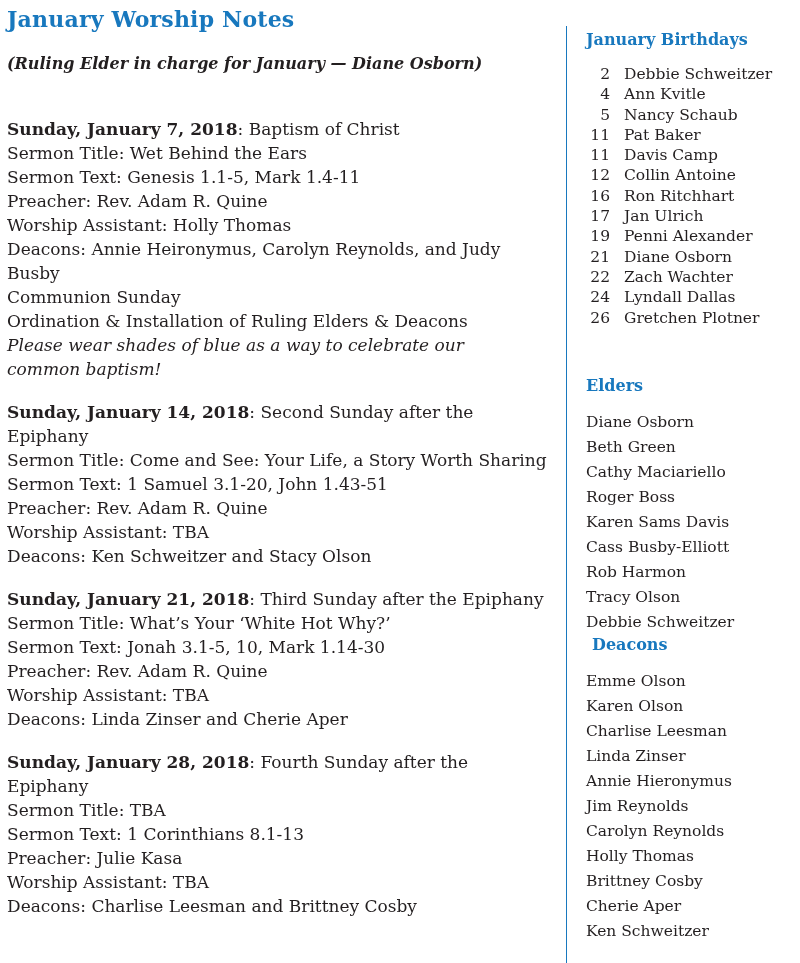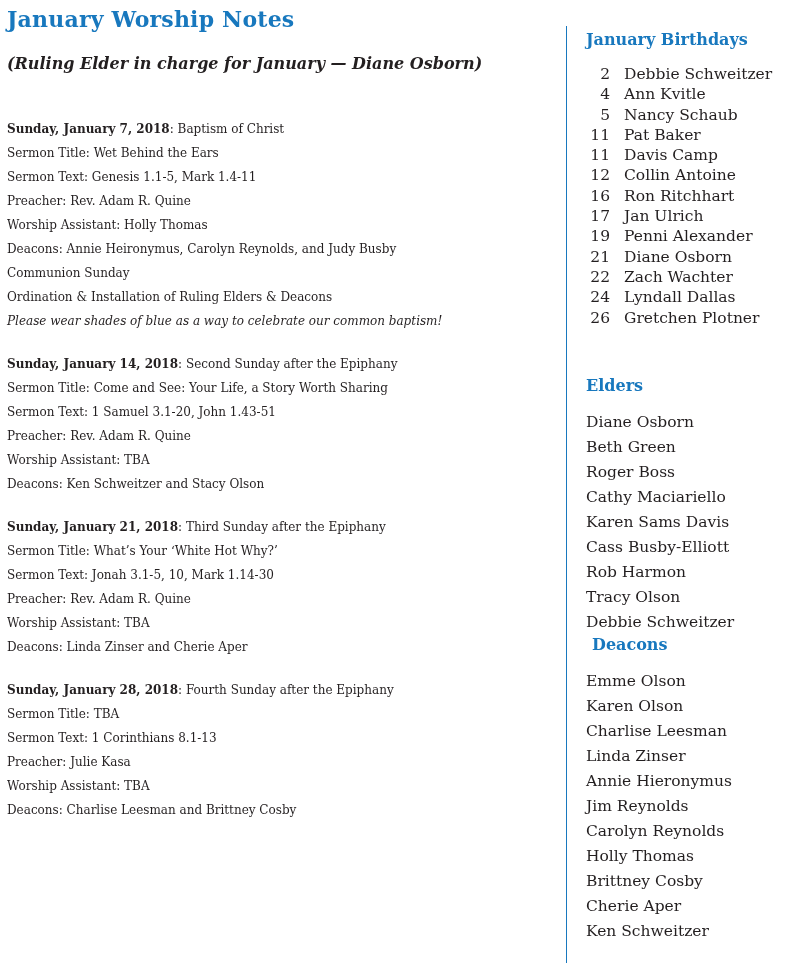--- a/index.html
+++ b/index.html
@@ -33,21 +33,21 @@
     margin: 0 40px 22px 0;
     letter-spacing: 0.2px;
   }
   .subtitle {
     font-weight: bold;
     font-style: italic;
     font-size: 16px;
     margin-bottom: 44px;
   }
   .service {
-    font-size: 12px;
+    font-size: 17px;
     line-height: 24px;
     margin-bottom: 19px;
   }
   .svc-head strong { font-weight: bold; }
   .svc-lines { white-space: pre-line; }
   .svc-note { font-style: italic; max-width: 520px; }
   
   .sidebar {
     flex: 1;
     border-left: 1px solid var(--accent);
@@ -208,23 +208,23 @@
     </section>
 
     <section class="elders">
       <h2 class="sb-heading">Elders</h2>
       <div>
 
           <p class="sb-name">Diane Osborn</p>
 
           <p class="sb-name">Beth Green</p>
 
+          <p class="sb-name">Cathy Maciariello</p>
+
           <p class="sb-name">Roger Boss</p>
-
-          <p class="sb-name">Cathy Maciariello</p>
 
           <p class="sb-name">Karen Sams Davis</p>
 
           <p class="sb-name">Cass Busby-Elliott</p>
 
           <p class="sb-name">Rob Harmon</p>
 
           <p class="sb-name">Tracy Olson</p>
 
           <p class="sb-name">Debbie Schweitzer</p>

